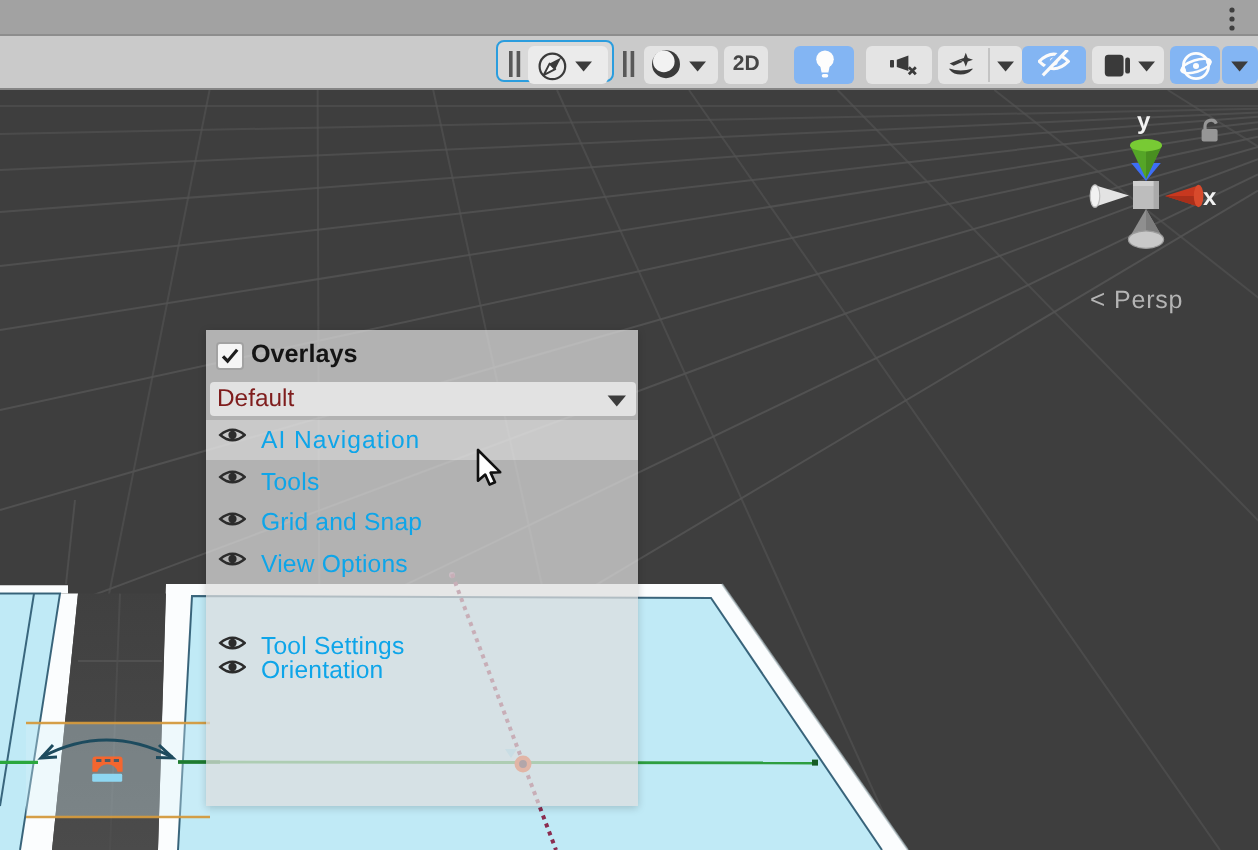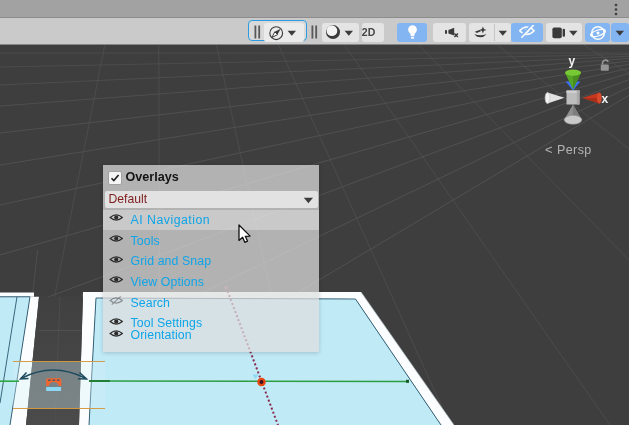--- a/index.html
+++ b/index.html
@@ -2,21 +2,21 @@
 <html><head>
 <meta charset="utf-8">
 <style>
   html,body{margin:0;padding:0}
   .stage{position:relative;width:629px;height:425px;overflow:hidden;background:#3e3e3e;font-family:"Liberation Sans",sans-serif}
   .abs{position:absolute}
   .tabbar{left:0;top:0;width:629px;height:17px;background:#a2a2a2;border-bottom:1px solid #8d8d8d}
   .toolbar{left:0;top:18px;width:629px;height:26px;background:#cacaca;border-bottom:1px solid #858585}
   .btn{position:absolute;top:4.6px;height:19.6px;background:#e4e4e4;border-radius:3px}
   .blue{background:#83b5f3}
-  .menu{left:103px;top:165px;width:216px;height:187px;background:rgba(222,222,222,0.73);box-shadow:0 1px 4px rgba(0,0,0,0.18)}
+  .menu{left:103px;top:165px;width:216px;height:238px;background:rgba(222,222,222,0.73);box-shadow:0 1px 4px rgba(0,0,0,0.18)}
   .mrow{position:absolute;left:0;width:216px;height:20.7px}
   .mtext{position:absolute;left:27.5px;top:3.4px;font-size:12.3px;color:#0ea5e9;white-space:nowrap;letter-spacing:0.1px}
   .meye{position:absolute;left:5.5px;top:3.6px}
 </style>
 </head>
 <body>
 <div class="stage">
 
   <svg class="abs" style="left:0;top:0" width="629" height="425" viewBox="0 0 629 425">
     <rect x="0" y="0" width="629" height="425" fill="#3e3e3e"></rect>
@@ -163,21 +163,21 @@
 
     <div class="btn" style="left:322px;width:36.5px"></div>
     <svg class="abs" style="left:326px;top:7.1px" width="15" height="15" viewBox="0 0 15 15">
       <circle cx="7" cy="7.1" r="7" fill="#3a3a3a"></circle>
       <circle cx="5.9" cy="5.7" r="5.4" fill="#f2f2f2"></circle>
     </svg>
     <svg class="abs" style="left:344px;top:12.2px" width="10" height="7" viewBox="0 0 10 7">
         <polygon points="0.6,0.8 9,0.8 4.8,5.8" fill="#3c3c3c"></polygon>
       </svg>
 
-    <div class="btn" style="left:361.8px;width:22.6px;font-size:10.5px;font-weight:bold;color:#454545;line-height:19.6px">2D</div>
+    <div class="btn" style="left:361.8px;width:22.6px;text-align:center;font-size:10.5px;font-weight:bold;color:#454545;line-height:19.6px">2D</div>
 
     <div class="btn blue" style="left:397.4px;width:29.6px"></div>
     <svg class="abs" style="left:405px;top:5.6px" width="15" height="17" viewBox="0 0 15 17">
       <circle cx="7.5" cy="5.6" r="4.4" fill="#fdfdfd"></circle>
       <polygon points="5.1,8.9 9.9,8.9 9.2,12.2 5.8,12.2" fill="#fdfdfd"></polygon>
       <rect x="5.9" y="13" width="3.2" height="1.7" rx="0.8" fill="#fdfdfd"></rect>
     </svg>
 
     <div class="btn" style="left:433.4px;width:32.9px"></div>
     <svg class="abs" style="left:443.5px;top:9px" width="15" height="12" viewBox="0 0 15 12">
@@ -265,27 +265,20 @@
         </svg>
       <div class="mtext">Grid and Snap</div>
     </div>
     <div class="mrow" style="top:106.7px">
       <svg class="meye" width="14.5" height="9" viewBox="0 0 16 10">
           <path d="M1.2,5 Q8,-0.8 14.8,5 Q8,10.8 1.2,5 Z" fill="none" stroke="#2c2c2c" stroke-width="1.3"></path>
           <circle cx="8" cy="5" r="2.3" fill="#2c2c2c"></circle>
         </svg>
       <div class="mtext">View Options</div>
     </div>
-    <div class="mrow" style="top:127.4px">
-      <svg class="meye" width="14.5" height="9" viewBox="0 0 16 10" opacity="0.45">
-          <path d="M1.2,5 Q8,-0.8 14.8,5 Q8,10.8 1.2,5 Z" fill="none" stroke="#2c2c2c" stroke-width="1.3"></path>
-          <line x1="3" y1="9.5" x2="13" y2="0.5" stroke="#2c2c2c" stroke-width="1.2"></line>
-        </svg>
-      <div class="mtext">Search</div>
-    </div>
     <div class="mrow" style="top:148.1px">
       <svg class="meye" width="14.5" height="9" viewBox="0 0 16 10">
           <path d="M1.2,5 Q8,-0.8 14.8,5 Q8,10.8 1.2,5 Z" fill="none" stroke="#2c2c2c" stroke-width="1.3"></path>
           <circle cx="8" cy="5" r="2.3" fill="#2c2c2c"></circle>
         </svg>
       <div class="mtext">Tool Settings</div>
     </div>
     <div class="mrow" style="top:160px">
       <svg class="meye" width="14.5" height="9" viewBox="0 0 16 10">
           <path d="M1.2,5 Q8,-0.8 14.8,5 Q8,10.8 1.2,5 Z" fill="none" stroke="#2c2c2c" stroke-width="1.3"></path>

